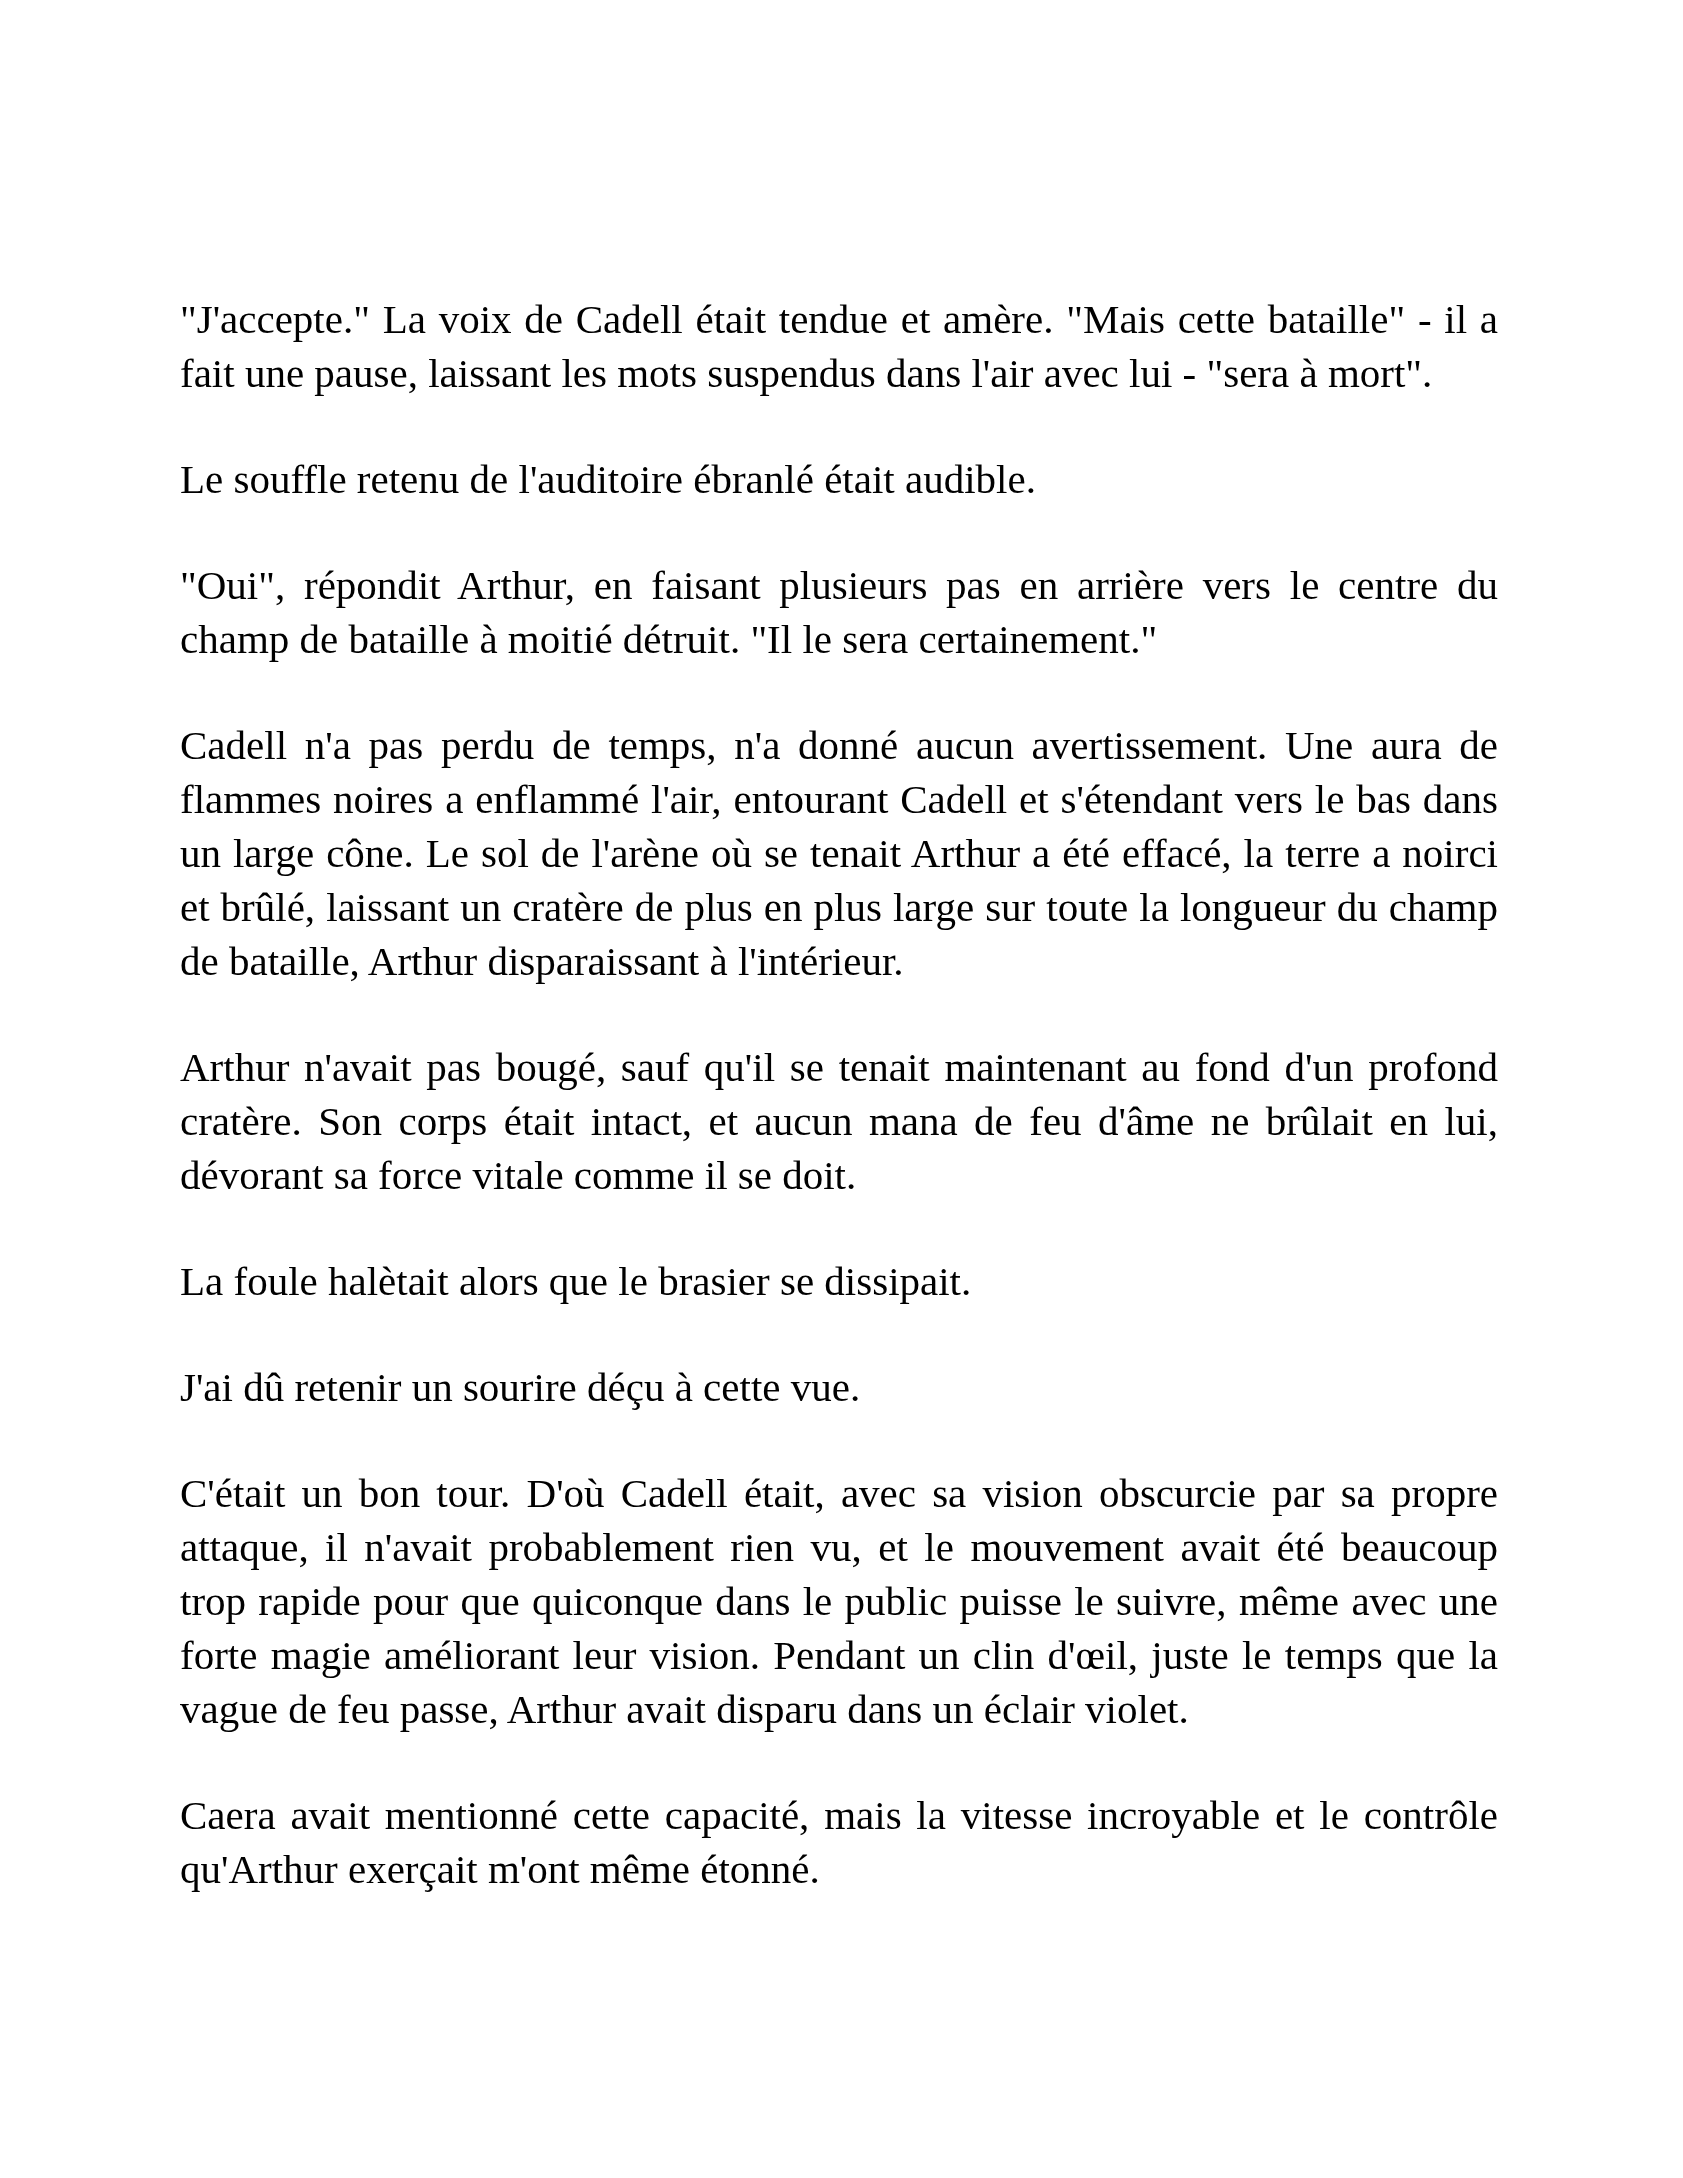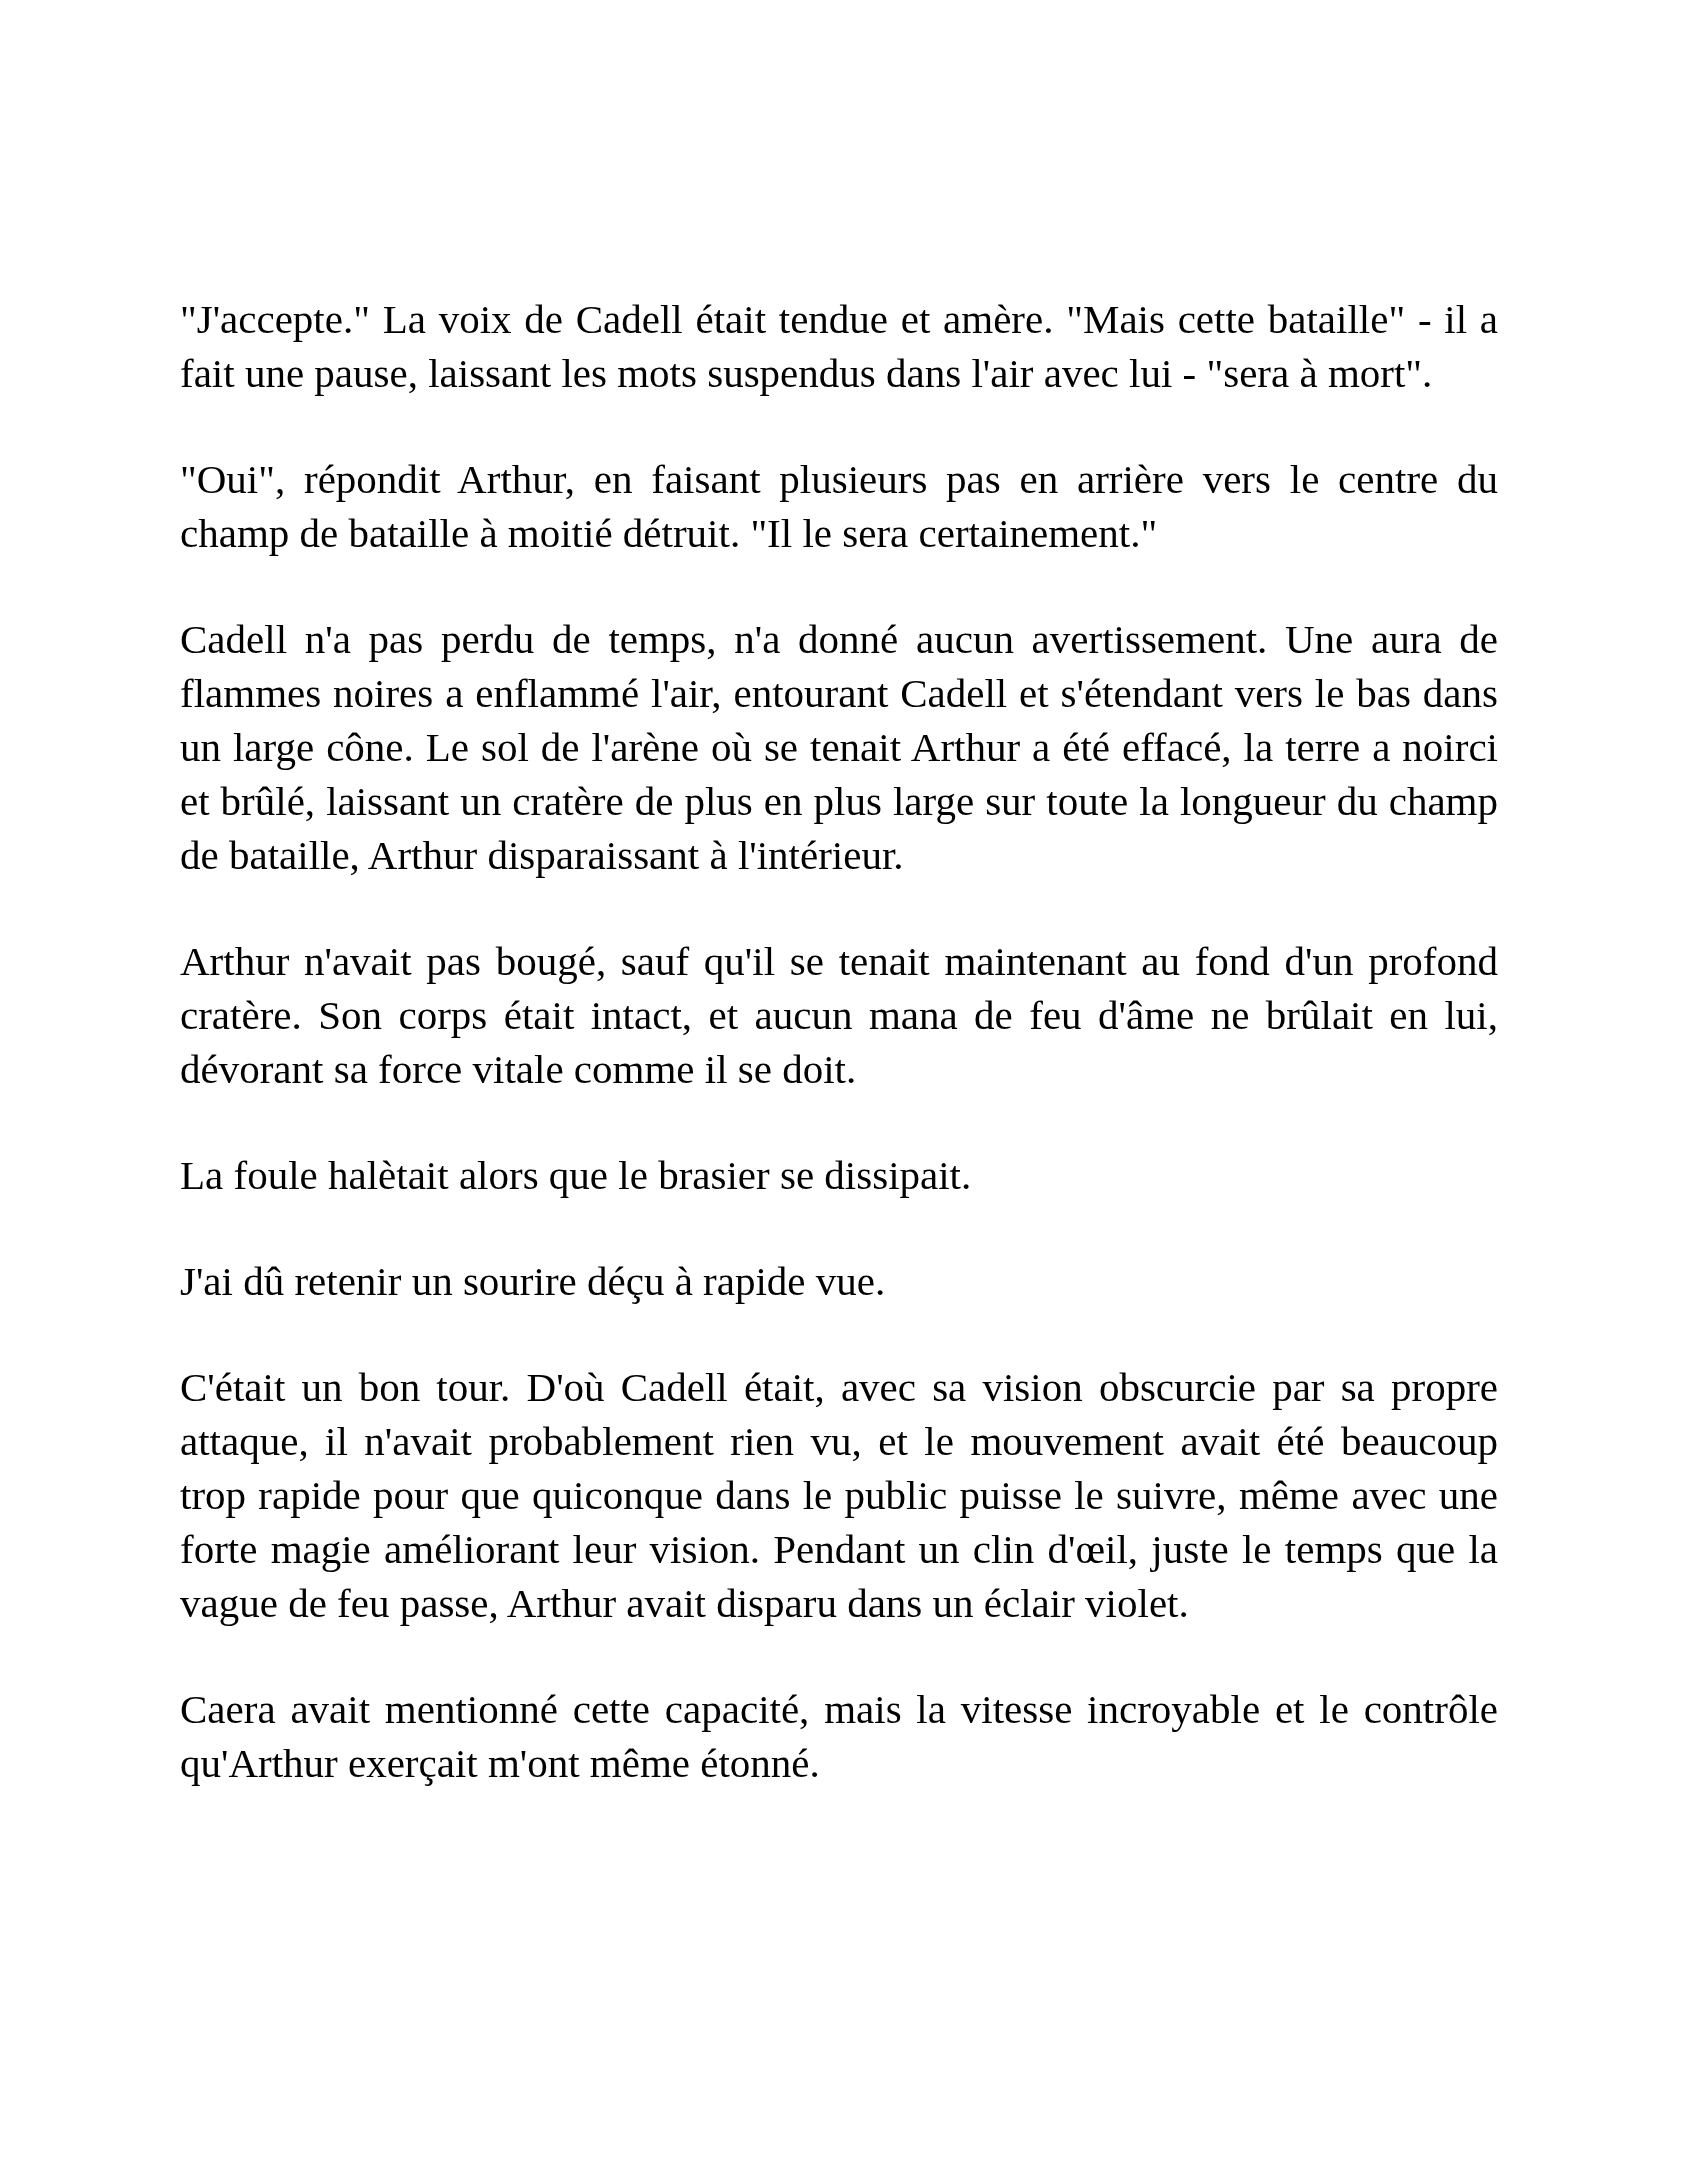--- a/index.html
+++ b/index.html
@@ -33,22 +33,23 @@
   .text-block p:last-child {
     margin-bottom: 16px;
   }
 </style>
 </head>
 <body>
 
 <div class="page">
   <div class="text-block">
     <p>"J'accepte." La voix de Cadell était tendue et amère. "Mais cette bataille" - il a fait une pause, laissant les mots suspendus dans l'air avec lui - "sera à mort".</p>
+    <p>Le souffle retenu de l'auditoire ébranlé était audible.</p>
     <p>"Oui", répondit Arthur, en faisant plusieurs pas en arrière vers le centre du champ de bataille à moitié détruit. "Il le sera certainement."</p>
     <p>Cadell n'a pas perdu de temps, n'a donné aucun avertissement. Une aura de flammes noires a enflammé l'air, entourant Cadell et s'étendant vers le bas dans un large cône. Le sol de l'arène où se tenait Arthur a été effacé, la terre a noirci et brûlé, laissant un cratère de plus en plus large sur toute la longueur du champ de bataille, Arthur disparaissant à l'intérieur.</p>
     <p>Arthur n'avait pas bougé, sauf qu'il se tenait maintenant au fond d'un profond cratère. Son corps était intact, et aucun mana de feu d'âme ne brûlait en lui, dévorant sa force vitale comme il se doit.</p>
     <p>La foule halètait alors que le brasier se dissipait.</p>
-    <p>J'ai dû retenir un sourire déçu à rapide vue.</p>
+    <p>J'ai dû retenir un sourire déçu à cette vue.</p>
     <p>C'était un bon tour. D'où Cadell était, avec sa vision obscurcie par sa propre attaque, il n'avait probablement rien vu, et le mouvement avait été beaucoup trop rapide pour que quiconque dans le public puisse le suivre, même avec une forte magie améliorant leur vision. Pendant un clin d'œil, juste le temps que la vague de feu passe, Arthur avait disparu dans un éclair violet.</p>
     <p>Caera avait mentionné cette capacité, mais la vitesse incroyable et le contrôle qu'Arthur exerçait m'ont même étonné.</p>
   </div>
 </div>
 
 
 </body></html>

